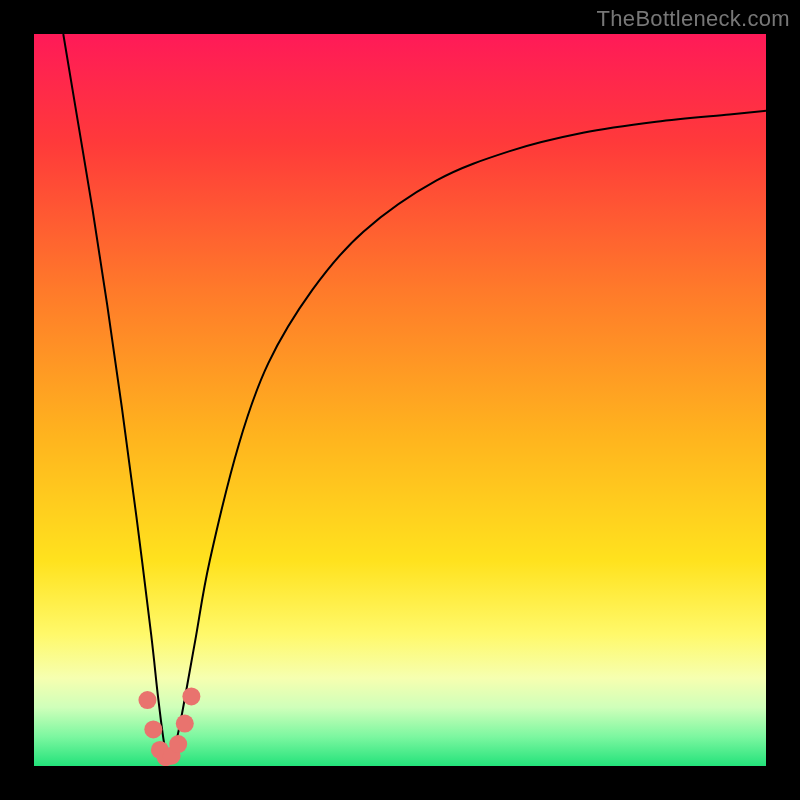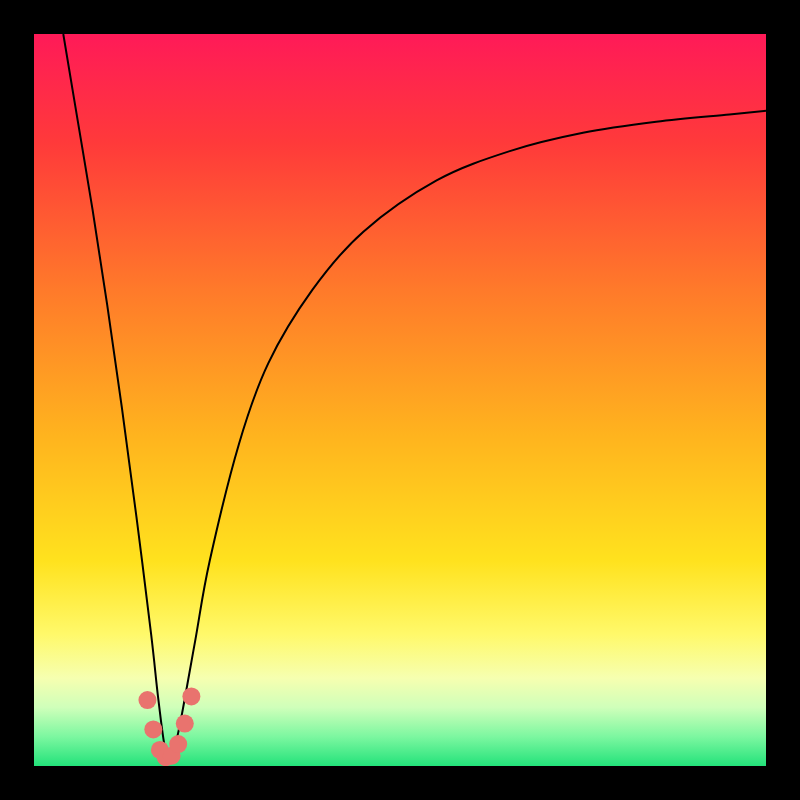--- a/index.html
+++ b/index.html
@@ -34,20 +34,21 @@
     letter-spacing: 0.3px;
     font-weight: 400;
   }
   svg { display: block; }
 </style>
 </head>
 <body>
 
 <div class="frame">
 
+  <div class="watermark">TheBottleneck.com</div>
 
   <div class="plot-area">
     <svg id="chart-svg" width="732" height="732" viewBox="0 0 732 732">
       <defs>
         <linearGradient id="bg-grad" x1="0" y1="0" x2="0" y2="1">
             <stop offset="0%" stop-color="#ff1a58"></stop>
             <stop offset="15%" stop-color="#ff3a3a"></stop>
             <stop offset="35%" stop-color="#ff7a2a"></stop>
             <stop offset="55.00000000000001%" stop-color="#ffb41e"></stop>
             <stop offset="72%" stop-color="#ffe21e"></stop>

